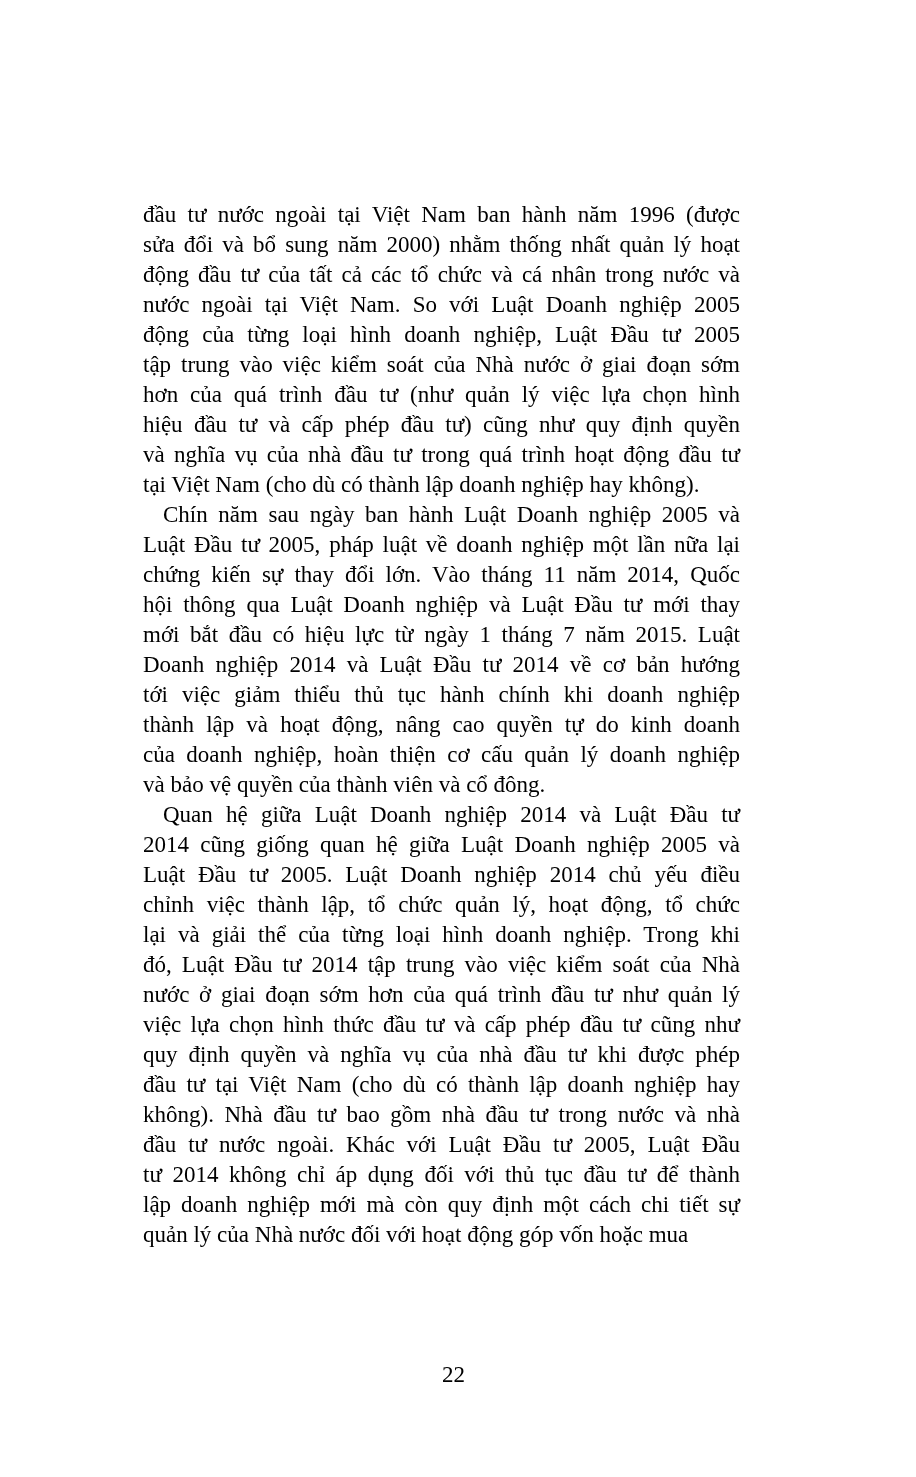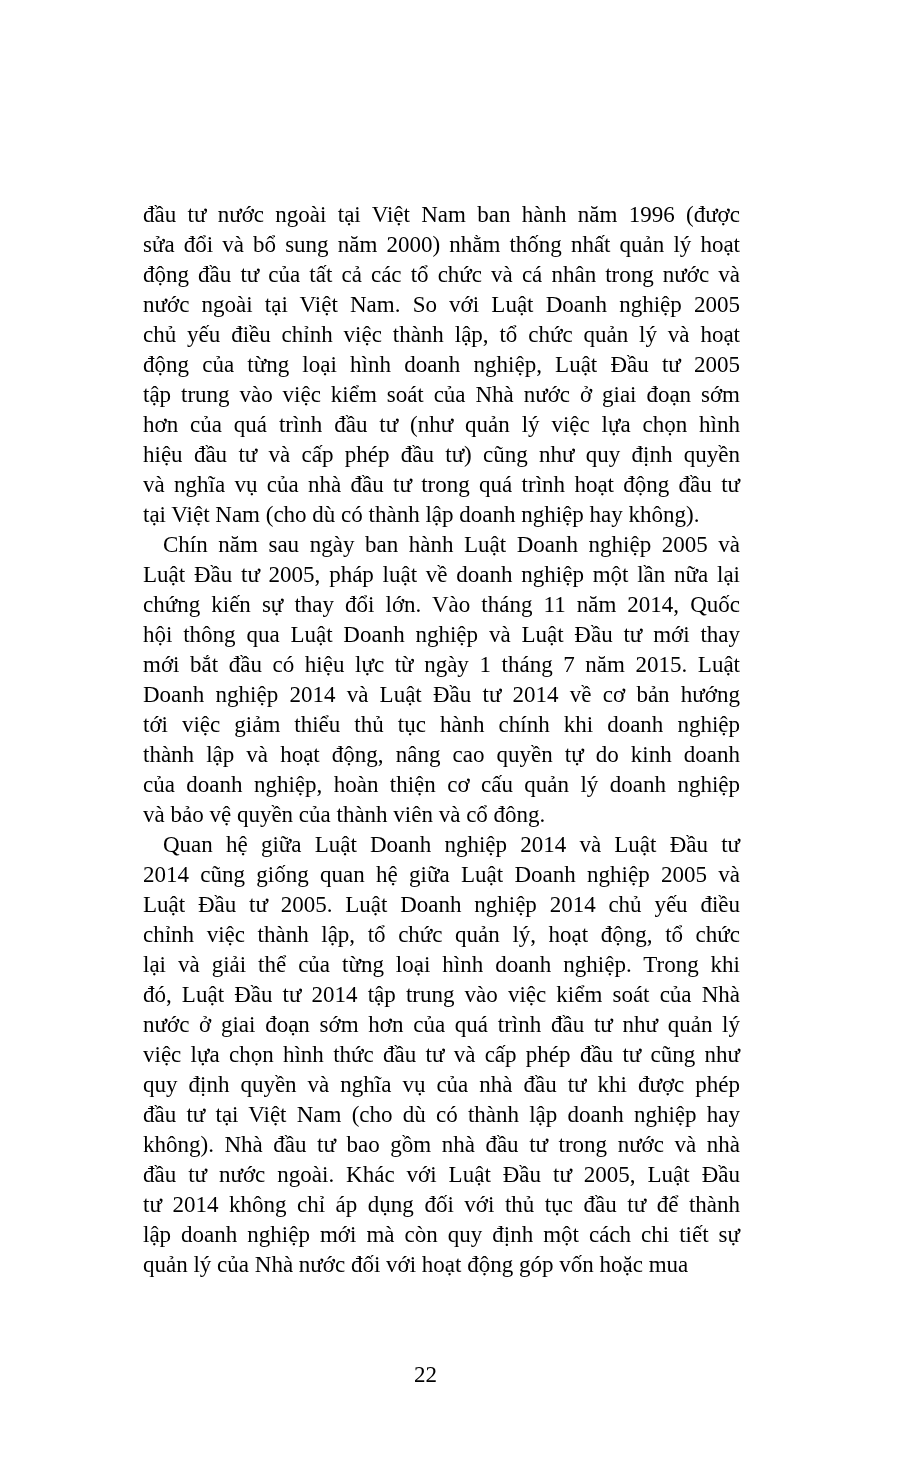--- a/index.html
+++ b/index.html
@@ -31,38 +31,37 @@
     text-justify: inter-word;
   }
   .line.para-end {
     text-align-last: left;
   }
   .line.indent {
     text-indent: 20px;
   }
   .page-number {
     position: absolute;
-    left: 127px;
+    left: 155px;
     top: 1360px;
     width: 597px;
     text-align: center;
     font-size: 23px;
     line-height: 30px;
   }
 </style>
 </head>
 <body>
 
 <div class="page">
   <div class="text-block">
       <div class="line">đầu tư nước ngoài tại Việt Nam ban hành năm 1996 (được</div>
       <div class="line">sửa đổi và bổ sung năm 2000) nhằm thống nhất quản lý hoạt</div>
       <div class="line">động đầu tư của tất cả các tổ chức và cá nhân trong nước và</div>
       <div class="line">nước ngoài tại Việt Nam.  So với Luật Doanh nghiệp 2005</div>
-      <div class="line">chủ yếu điều chỉnh việc thành lập, tổ chức quản lý và hoạt</div>
       <div class="line">động của từng loại hình doanh nghiệp, Luật Đầu tư 2005</div>
       <div class="line">tập trung vào việc kiểm soát của Nhà nước ở giai đoạn sớm</div>
       <div class="line">hơn của quá trình đầu tư (như quản lý việc lựa chọn hình</div>
       <div class="line">hiệu đầu tư và cấp phép đầu tư) cũng như quy định quyền</div>
       <div class="line">và nghĩa vụ của nhà đầu tư trong quá trình hoạt động đầu tư</div>
       <div class="line para-end">tại Việt Nam (cho dù có thành lập doanh nghiệp hay không).</div>
       <div class="line indent">Chín năm sau ngày ban hành Luật Doanh nghiệp 2005 và</div>
       <div class="line">Luật Đầu tư 2005, pháp luật về doanh nghiệp một lần nữa lại</div>
       <div class="line">chứng kiến sự thay đổi lớn.  Vào tháng 11 năm 2014, Quốc</div>
       <div class="line">hội thông qua Luật Doanh nghiệp và Luật Đầu tư mới thay</div>

